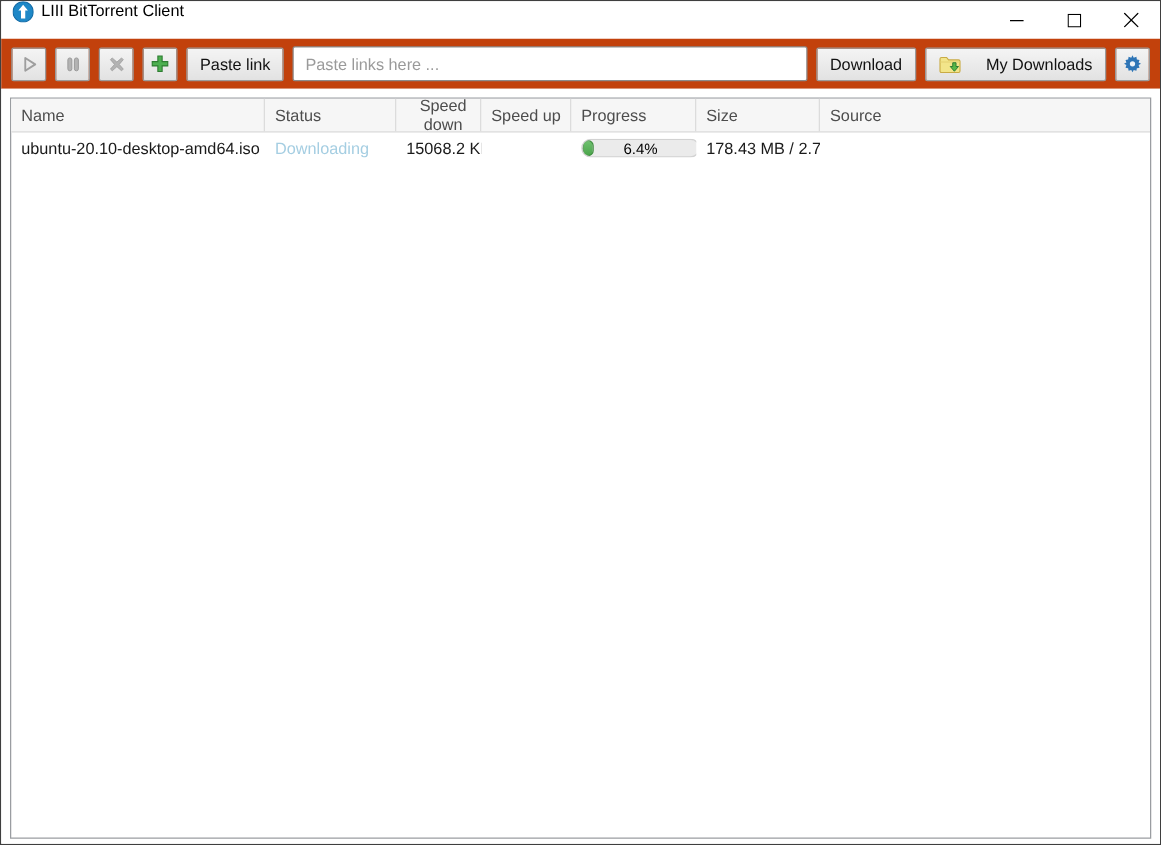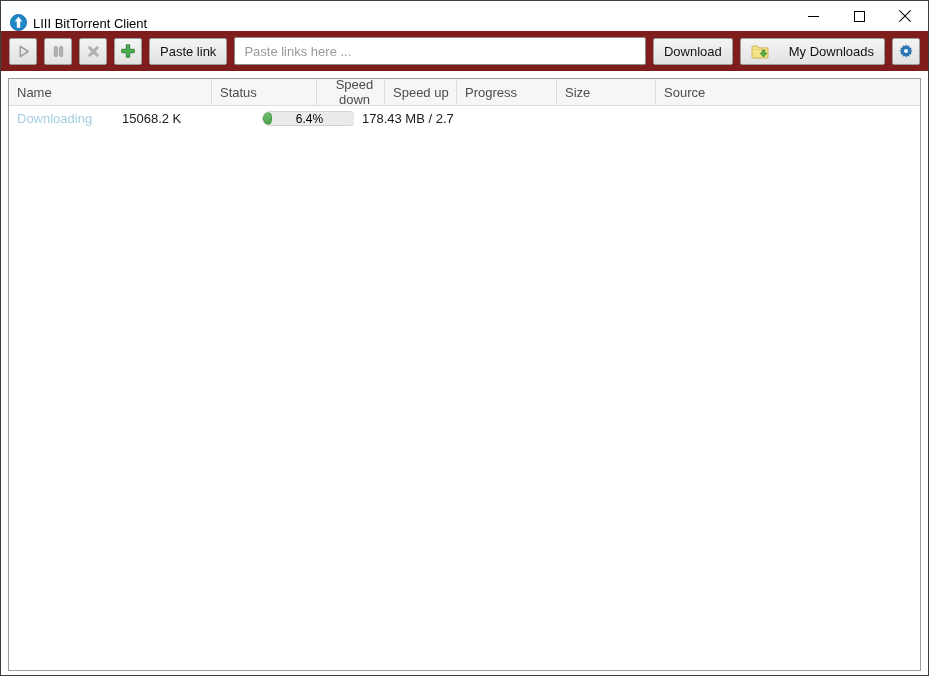--- a/index.html
+++ b/index.html
@@ -2,33 +2,33 @@
 <html><head>
 <meta charset="utf-8">
 <style>
   * { margin:0; padding:0; box-sizing:border-box; }
   html,body { width:929px; height:676px; }
   body { font-family:"Liberation Sans", sans-serif; font-size:13px; color:#1a1a1a; background:#fff; }
 
   .window { width:929px; height:676px; border:1px solid #3f3f3f; display:flex; flex-direction:column; background:#fff; }
 
   
-  .titlebar { height:30px; display:flex; align-items:flex-end; background:#fff; flex:0 0 auto; }
+  .titlebar { height:30px; display:flex; align-items:flex-start; background:#fff; flex:0 0 auto; }
   .app-icon { width:17px; height:17px; margin:0 6px 0 9px; flex:0 0 auto; }
   .title-text { font-size:13px; color:#000; }
   .win-controls { margin-left:auto; display:flex; height:100%; }
   .win-btn { width:46px; height:100%; display:flex; align-items:center; justify-content:center; cursor:default; }
   .win-btn svg { display:block; }
 
   
   .menubar { height:25px; display:flex; align-items:center; background:#fff; padding-left:2px; flex:0 0 auto; }
   .menu-item { padding:3px 10px; font-size:13px; color:#000; }
 
   
-  .toolbar { height:40px; background:#7f1d1d; display:flex; align-items:center; padding:0 8px; gap:7px; flex:0 0 auto; }
+  .toolbar { height:40px; background:#c2410c; display:flex; align-items:center; padding:0 8px; gap:7px; flex:0 0 auto; }
   .tb-btn { height:27px; background:linear-gradient(#f4f4f4,#e2e2e2); border:1px solid #9b9b9b; border-radius:2px;
             display:flex; align-items:center; justify-content:center; font-size:13px; color:#111; padding:0 10px; }
   .tb-icon-btn { width:28px; padding:0; }
   .tb-btn svg { display:block; }
   .tb-input { flex:1 1 auto; height:28px; border:1px solid #8c8c8c; border-radius:2px; padding:0 9px; font-size:13px;
               font-family:"Liberation Sans", sans-serif; color:#222; outline:none; }
   .tb-input::placeholder { color:#9a9a9a; }
   .tb-btn-folder { gap:20px; }
 
   
@@ -143,20 +143,21 @@
       <div class="thead">
         <div class="th c-name">Name</div>
         <div class="th c-status">Status</div>
         <div class="th c-sdown">Speed down</div>
         <div class="th c-sup">Speed up</div>
         <div class="th c-prog">Progress</div>
         <div class="th c-size">Size</div>
         <div class="th c-src">Source</div>
       </div>
       <div class="trow">
+        <div class="td c-name">ubuntu-20.10-desktop-amd64.iso</div>
         <div class="td c-status status-downloading">Downloading</div>
         <div class="td c-sdown">15068.2 KB/s</div>
         <div class="td c-sup"></div>
         <div class="td c-prog">
           <div class="pbar">
             <div class="pbar-fill" style="width: 6.4%;"></div>
             <div class="pbar-label">6.4%</div>
           </div>
         </div>
         <div class="td c-size">178.43 MB / 2.7...</div>

